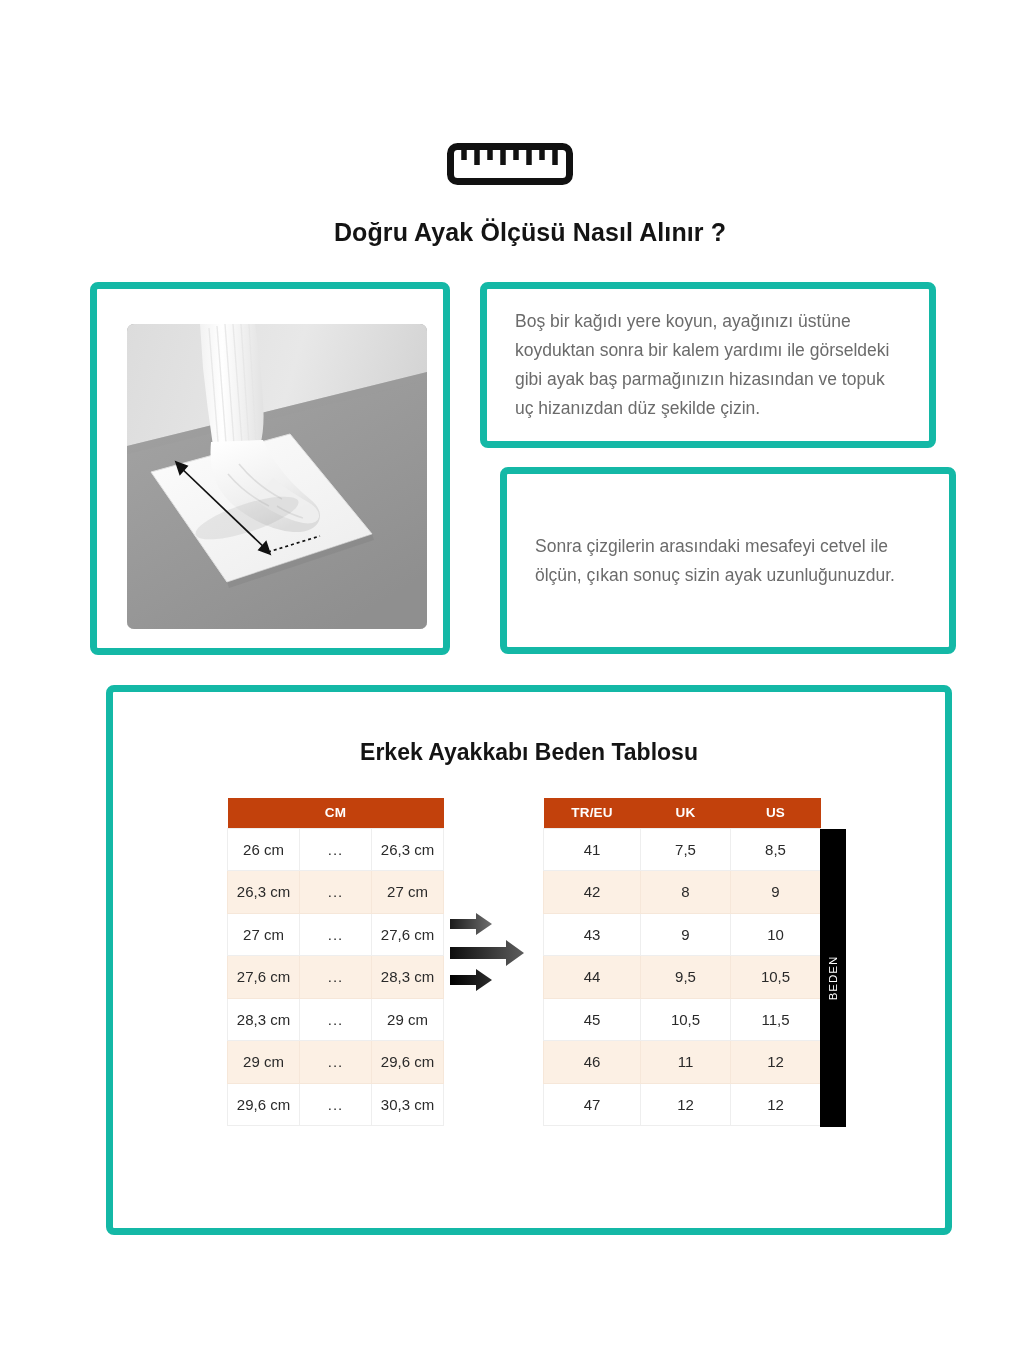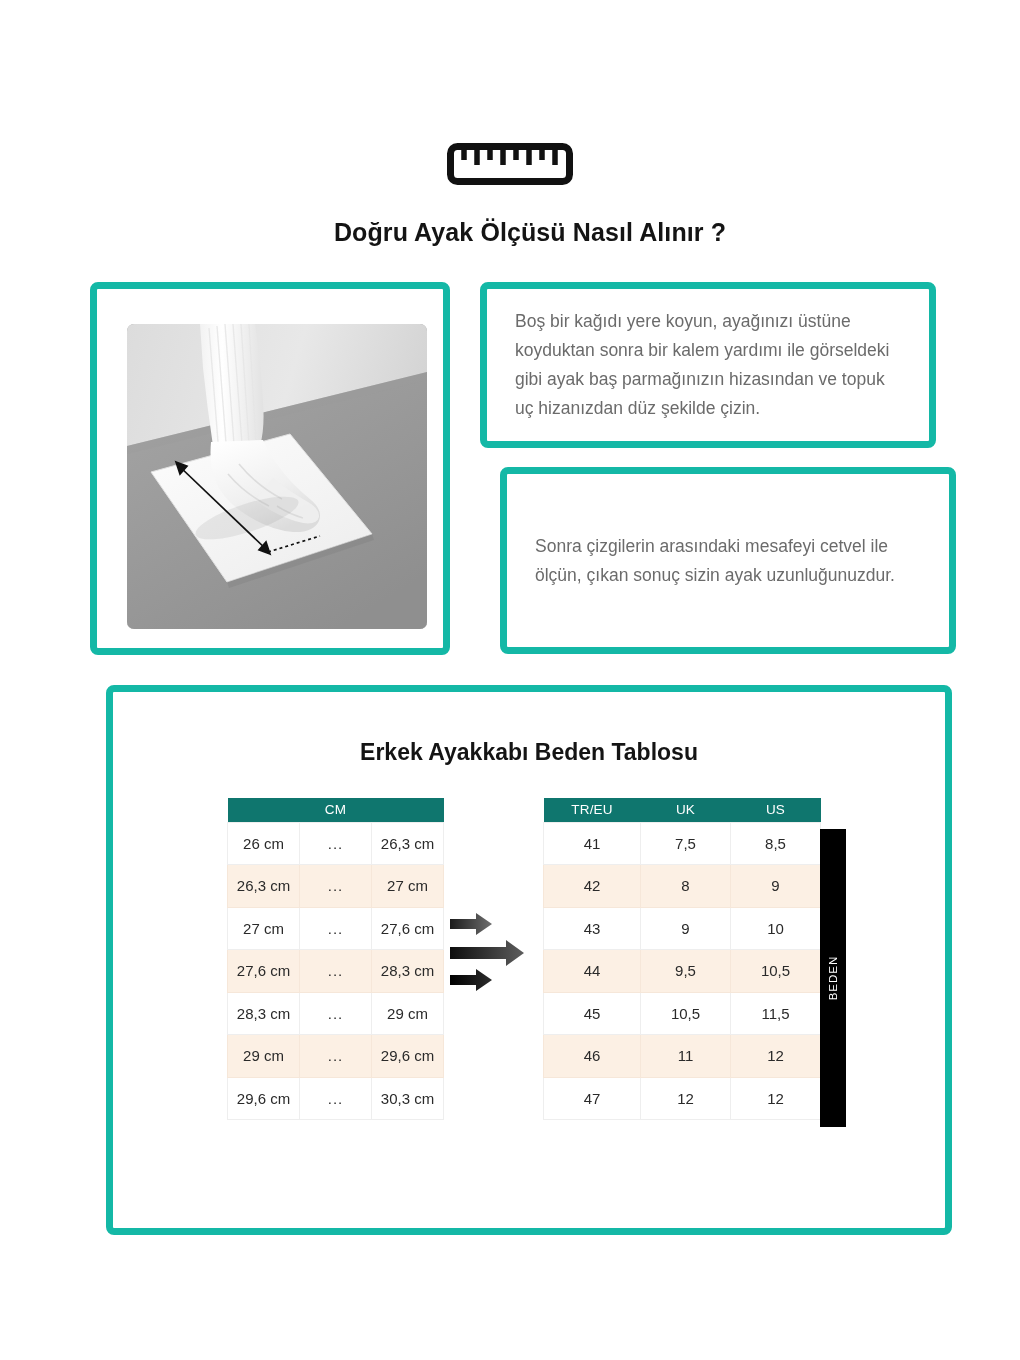--- a/index.html
+++ b/index.html
@@ -114,25 +114,25 @@
     left: 0;
     top: 106px;
     width: 846px;
     height: 340px;
   }
   table.size-table {
     border-collapse: collapse;
     table-layout: fixed;
   }
   table.size-table th {
-    background: #0f766e;
+    background: #c2410c;
     color: #ffffff;
     font-size: 13.5px;
-    font-weight: normal;
-    height: 24px;
+    font-weight: bold;
+    height: 30px;
     letter-spacing: 0.2px;
     border: none;
   }
   table.size-table td {
     height: 42.5px;
     text-align: center;
     font-size: 15px;
     color: #2a2a2a;
     background: #ffffff;
     border: 1px solid #eeeeee;

